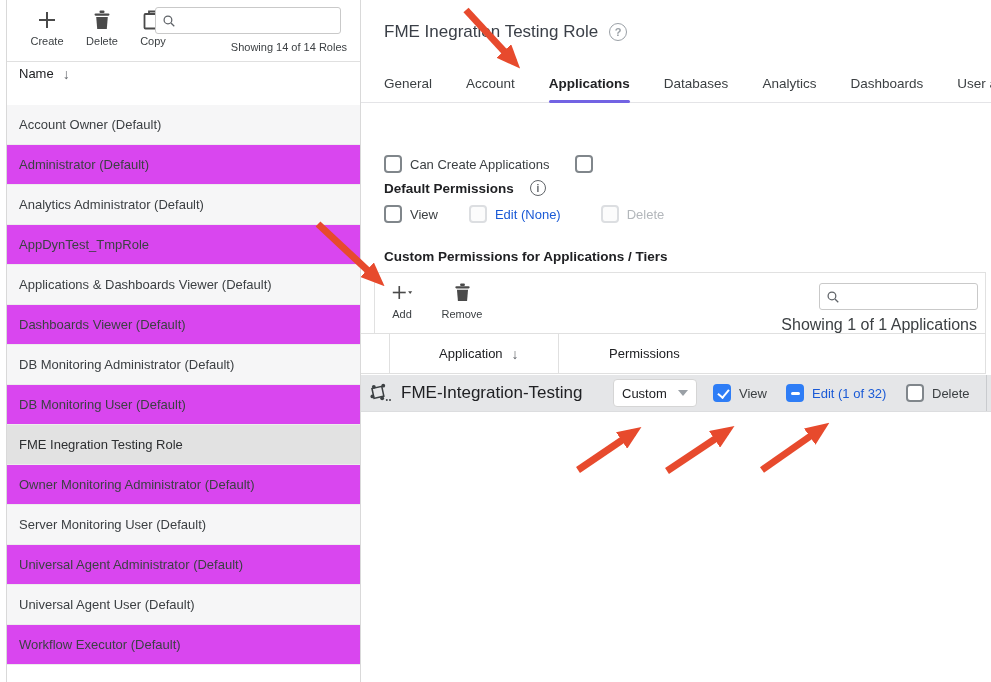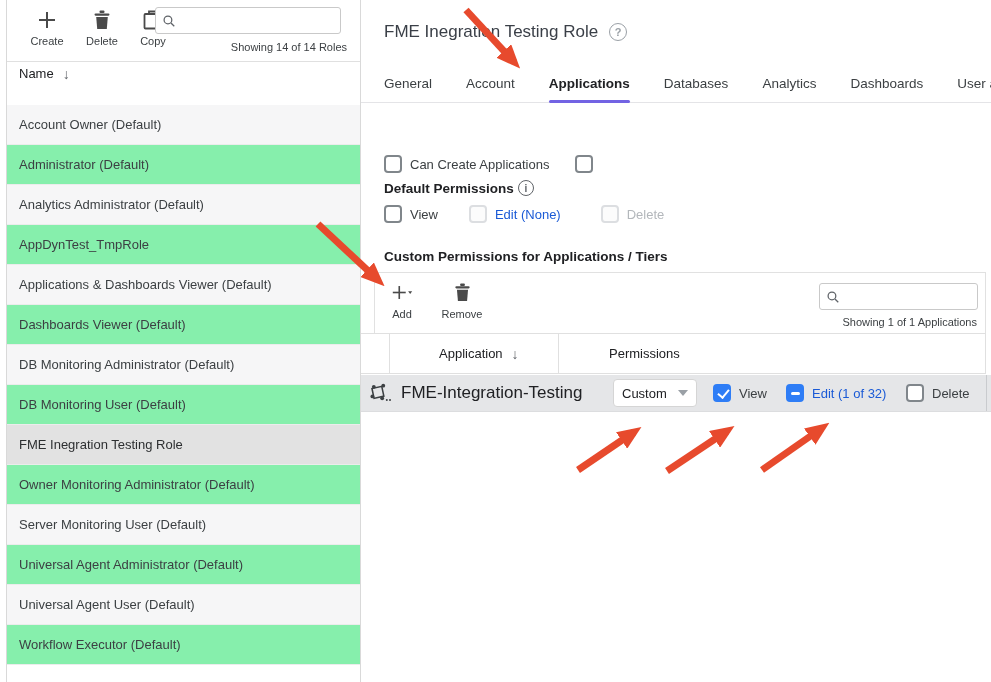--- a/index.html
+++ b/index.html
@@ -16,21 +16,21 @@
   .tool-label { display:block; margin-top:4px; font-size:11px; color:#3c4043; }
   .sb-search { position:absolute; left:148px; top:7px; width:186px; height:27px; border:1px solid #c9c9c9;
                border-radius:3px; display:flex; align-items:center; padding:0 6px; gap:5px; background:#fff; }
   .sb-search input { border:none; outline:none; flex:1; font-size:12px; min-width:0; background:transparent; }
   .sb-count { position:absolute; right:13px; top:41px; font-size:11px; color:#3c4043; }
   .sb-header { position:absolute; left:0; top:66px; width:100%; height:46px; border-bottom:1px solid #d8d8d8;
                display:flex; align-items:flex-start; padding-left:12px; gap:9px; font-size:13px; color:#202124; }
   .sort-arrow { font-size:14px; color:#5f6368; }
   .role-list { position:absolute; left:0; top:105px; width:100%; }
   .role-row { height:40px; display:flex; align-items:center; padding-left:12px; font-size:13px; color:#3c4043;
-              background:#86efac; border-bottom:1px solid #ececec; cursor:pointer; }
+              background:#d946ef; border-bottom:1px solid #ececec; cursor:pointer; }
   .role-row.alt { background:#f6f6f7; }
   .role-row.selected { background:#e2e2e2; color:#2d2f31; }
 
   
   .main { position:absolute; left:361px; top:0; width:630px; height:682px; background:#fff; }
   .title-row { position:absolute; left:23px; top:22px; display:flex; align-items:center; gap:11px; }
   .page-title { font-size:17px; font-weight:500; color:#3a3f47; }
   .help-circle { width:18px; height:18px; border:1.5px solid #9aa0a6; border-radius:50%;
                  display:flex; align-items:center; justify-content:center; font-size:11px; color:#9aa0a6; font-weight:700; }
   .tabs { position:absolute; left:0; top:72px; width:100%; height:31px; border-bottom:1px solid #e4e4e7;
@@ -46,38 +46,38 @@
   .cb.light { border-color:#dcdee1; background:#fcfcfc; }
   .cb.checked { background:#2e7df6; border-color:#2e7df6; }
   .cb.checked::after { content:""; position:absolute; left:4.5px; top:0.5px; width:5px; height:9px;
                        border:solid #fff; border-width:0 2.4px 2.4px 0; transform:rotate(40deg); }
   .cb.indet { background:#2e7df6; border-color:#2e7df6; }
   .cb.indet::after { content:""; position:absolute; left:2.5px; top:5.5px; width:9px; height:3px;
                      background:#fff; border-radius:1.5px; }
   .label-link { color:#1a5ad6; }
   .label-dim { color:#b3b7bb; }
 
-  .section-heading { font-size:13.5px; font-weight:700; color:#202124; display:flex; align-items:flex-end; gap:4px; }
+  .section-heading { font-size:13.5px; font-weight:700; color:#202124; display:flex; align-items:flex-end; gap:16px; }
   .dp-heading { position:absolute; left:23px; top:180px; }
   .info-circle { width:16px; height:16px; border:1.3px solid #5f6368; border-radius:50%;
                  display:flex; align-items:center; justify-content:center; font-size:10px; color:#5f6368; font-style:normal; }
   .dp-row { position:absolute; left:23px; top:205px; display:flex; gap:22px; }
   .dp-row .cb-item:nth-child(2) { margin-left:9px; }
   .dp-row .cb-item:nth-child(3) { margin-left:18px; }
 
   .cp-heading { position:absolute; left:23px; top:249px; }
   .cp-box { position:absolute; left:13px; top:272px; width:612px; height:62px;
             border:1px solid #e1e1e1; border-bottom:none; background:#fff; }
   .cp-tool { position:absolute; top:9px; text-align:center; cursor:pointer; }
   .cp-tool .tool-icon { width:21px; height:21px; }
   .cp-tool .tool-label { margin-top:5px; }
   .cp-search { position:absolute; right:7px; top:10px; width:159px; height:27px; border:1px solid #c9c9c9;
                border-radius:3px; display:flex; align-items:center; padding:0 6px; gap:5px; background:#fff; }
   .cp-search input { border:none; outline:none; flex:1; font-size:12px; min-width:0; background:transparent; }
-  .cp-count { position:absolute; right:8px; top:43px; font-size:11px; color:#3c4043; }
+  .cp-count { position:absolute; right:8px; top:43px; font-size:16px; color:#3c4043; }
 
   .tbl-header { position:absolute; left:0; top:333px; width:625px; height:41px; background:#fff;
                 border-top:1px solid #e0e0e0; border-bottom:1px solid #e0e0e0; }
   .col-sep { position:absolute; top:0; bottom:0; width:1px; background:#e0e0e0; }
   .tbl-header .hdr-cell { position:absolute; top:0; height:100%; display:flex; align-items:center; gap:9px;
                           font-size:13px; color:#202124;margin-left:38px; }
   .data-row { position:absolute; left:0; top:375px; width:630px; height:37px; background:#e5e6e8;
               border-bottom:1px solid #dcdddf; }
   .data-row > * { position:absolute; top:50%; transform:translateY(-50%); }
   .app-icon { left:7px; width:24px; height:20px; }

